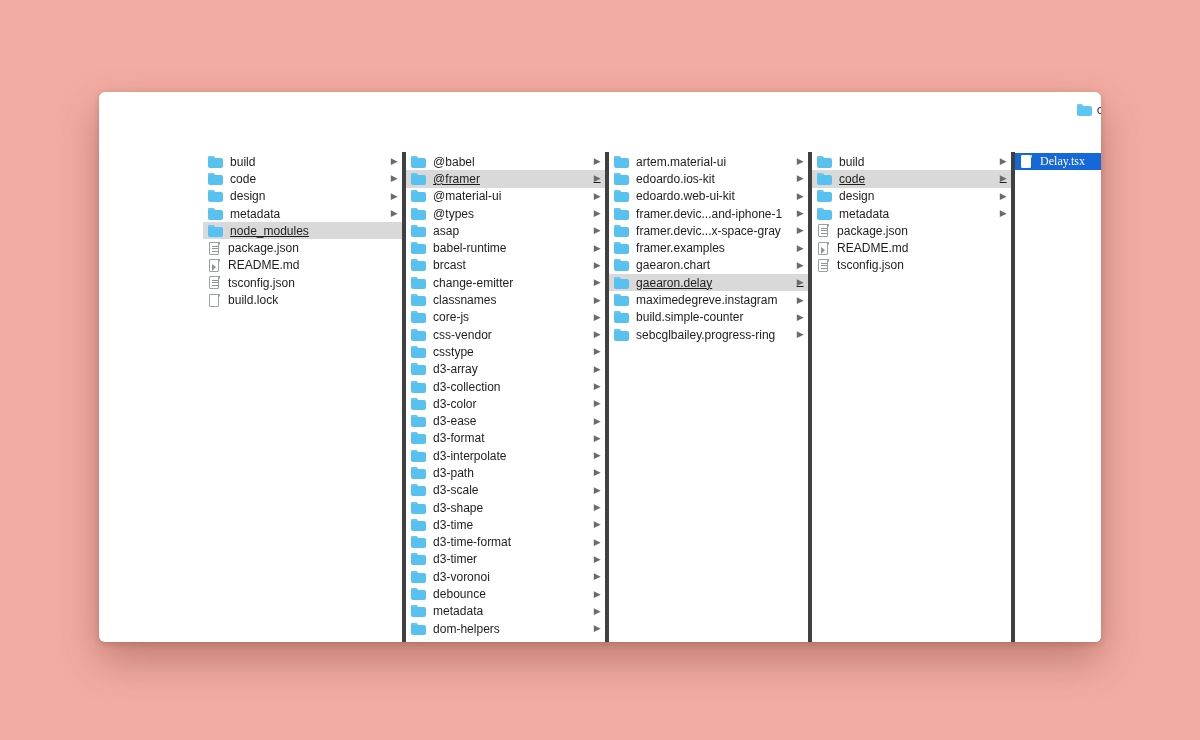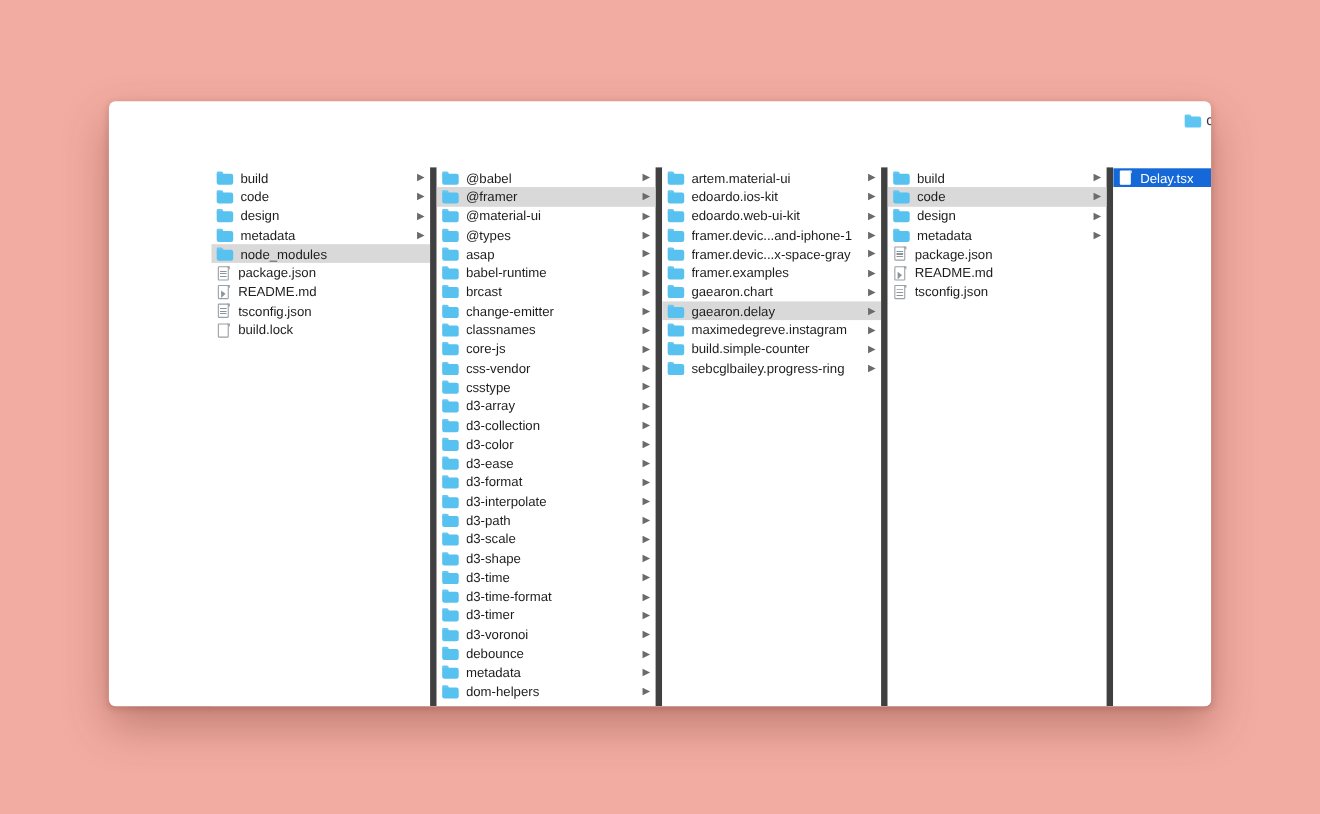--- a/index.html
+++ b/index.html
@@ -197,45 +197,46 @@
   
   #browser {
     flex: 1 1 auto;
     display: flex;
     background: #ffffff;
     overflow: hidden;
   }
   .column {
     width: 199px;
     flex: 0 0 199px;
-    border-right: 6px solid #404040;
+    border-right: 4px solid #404040;
     position: relative;
     overflow: hidden;
     background: #ffffff;
   }
   .column.last {
     flex: 1 1 auto;
     width: auto;
     border-right: none;
+    font-family: Liberation Serif, serif;
   }
   .col-inner {
     padding-top: 1px;
   }
   .row {
     height: 17.3px;
     display: flex;
     align-items: center;
     padding: 0 4px 0 5px;
     box-sizing: border-box;
     font-size: 12px;
     color: #1d1d1d;
     white-space: nowrap;
     cursor: default;
   }
-  .row.sel-gray { background: #d9d9d9; }
+  .row.sel-gray { background: #d9d9d9; text-decoration: underline; }
   .row.sel-blue { background: #1568d8; color: #ffffff; }
   .row .label {
     overflow: hidden;
     text-overflow: clip;
     flex: 1 1 auto;
   }
   .row .disc {
     flex: 0 0 auto;
     margin-left: 4px;
     width: 8px;

